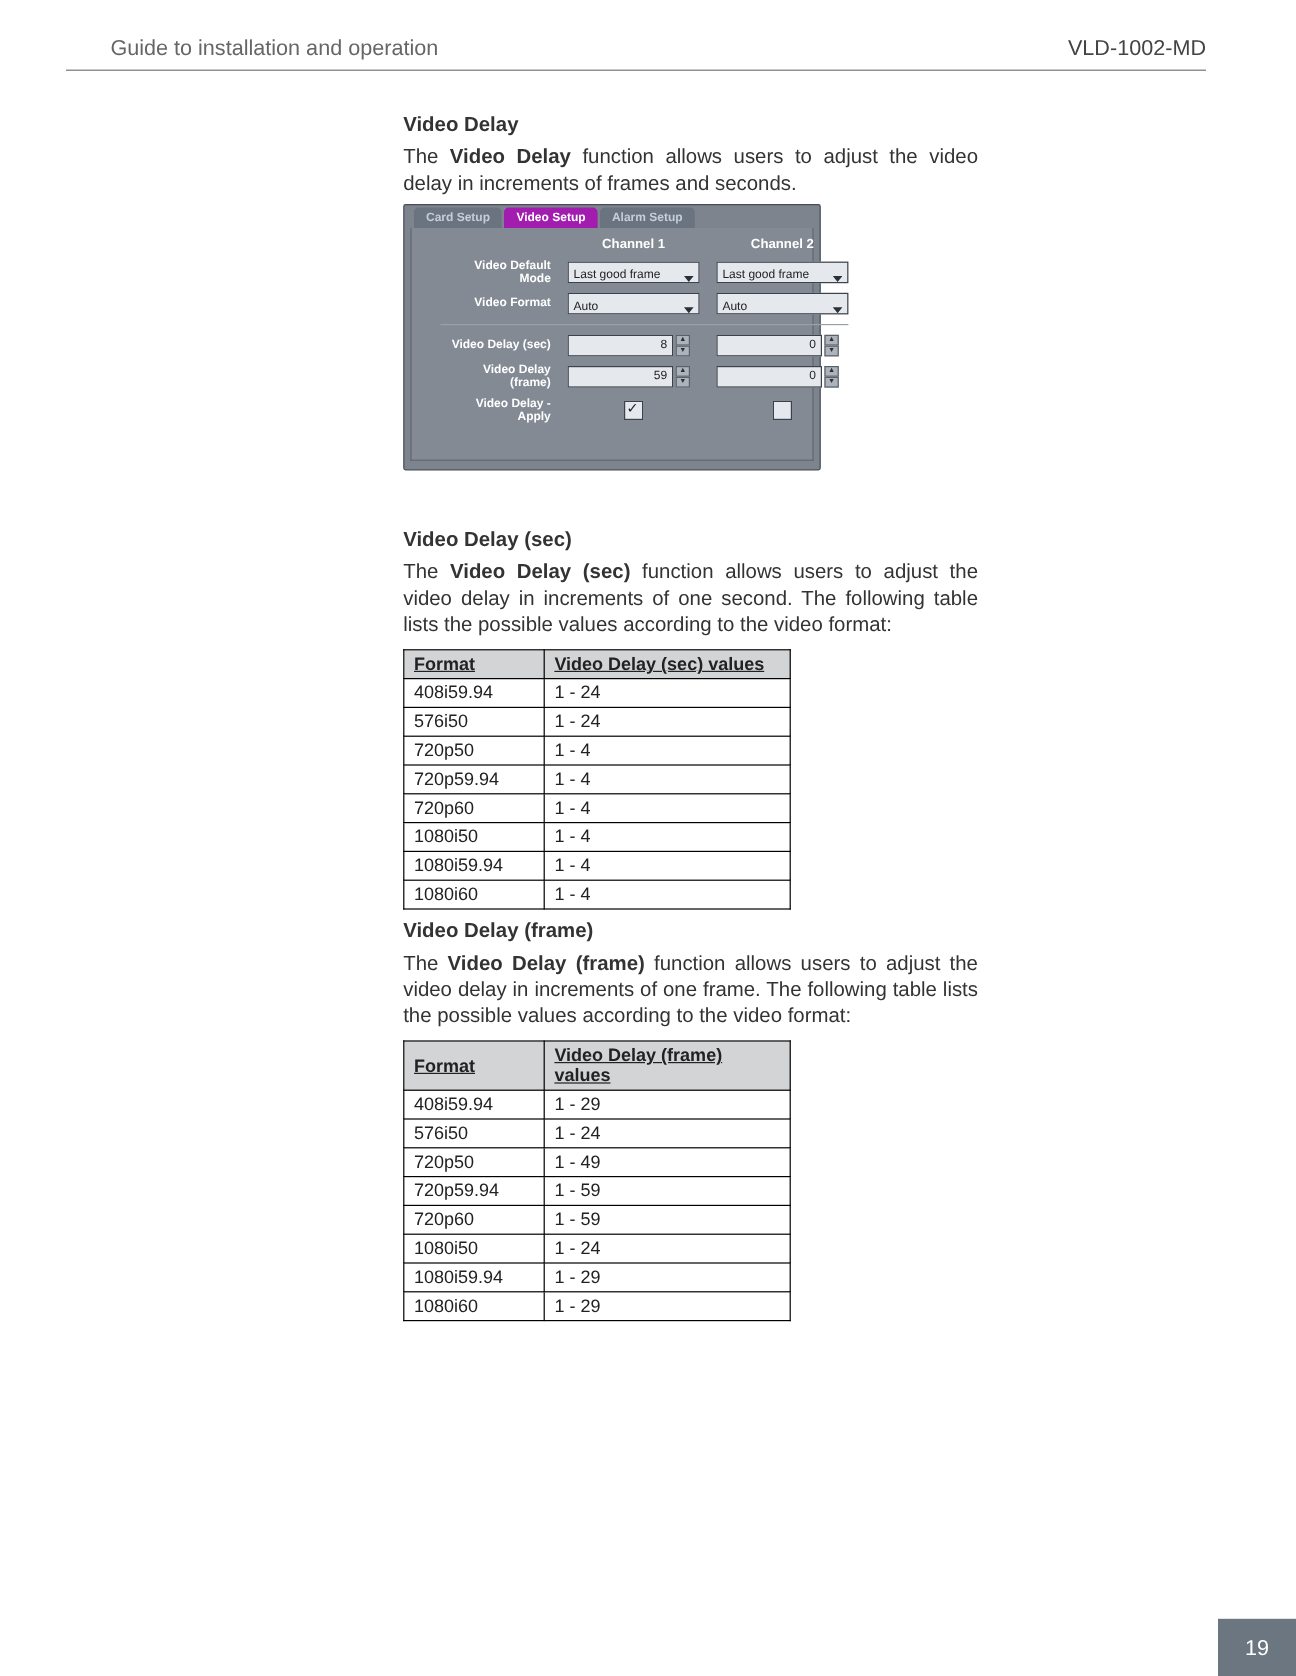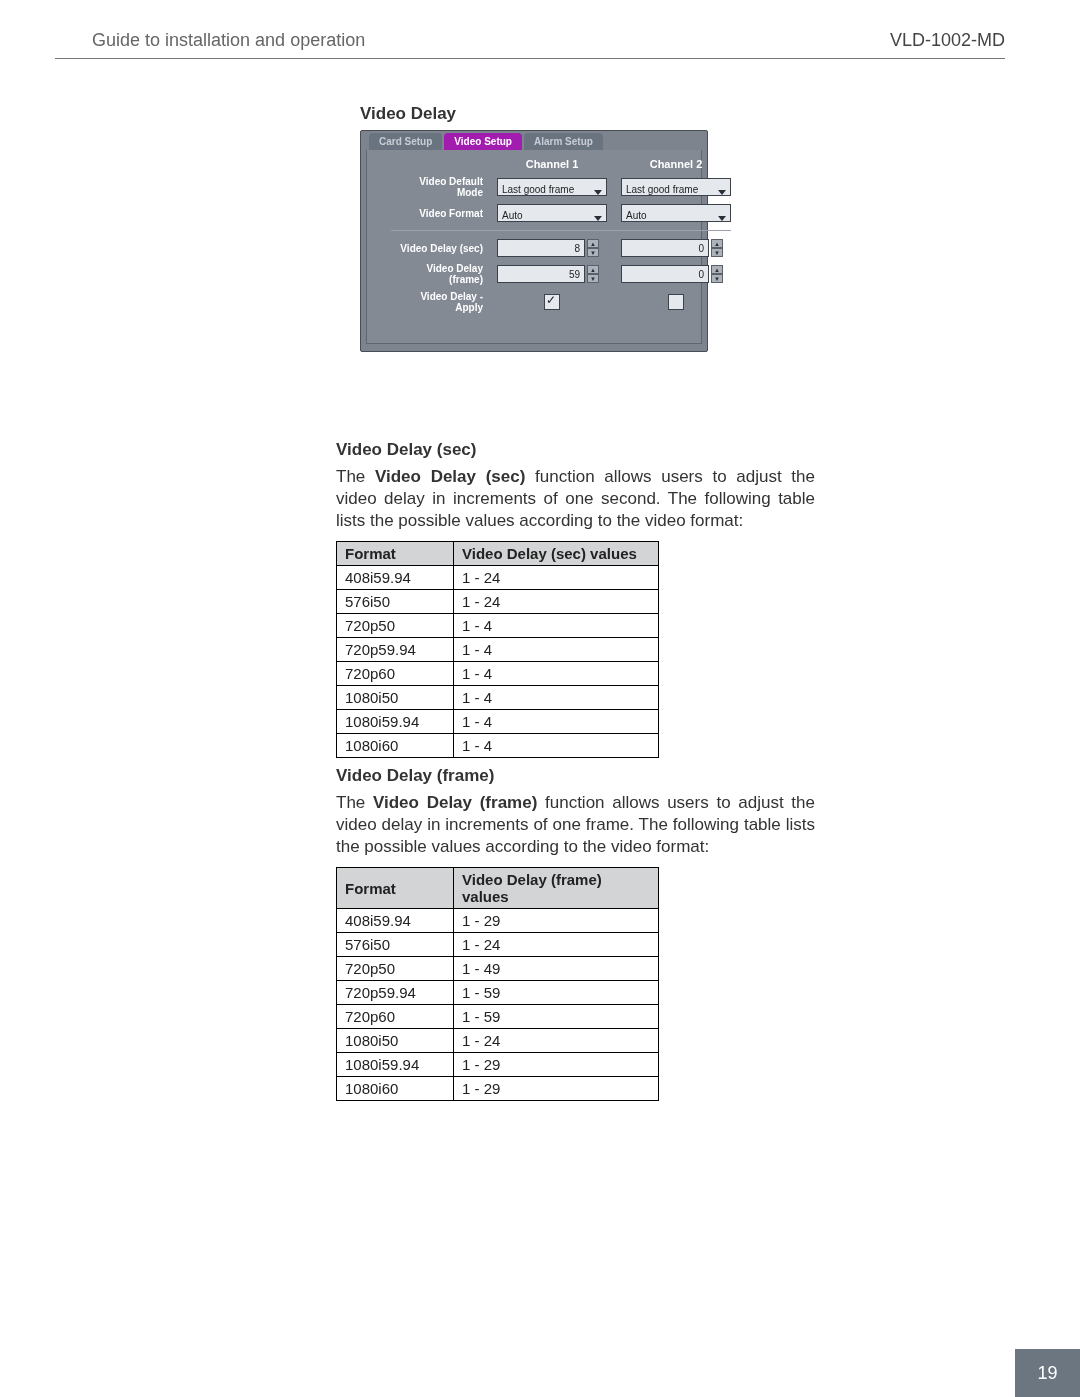--- a/index.html
+++ b/index.html
@@ -198,43 +198,47 @@
     font-size: 15px;
   }
   table.dt th, table.dt td {
     border: 1px solid #000;
     padding: 3px 8px;
     text-align: left;
   }
   table.dt th {
     background: #d3d4d6;
     font-weight: bold;
+    text-decoration: underline;
   }
   table.dt th.col1 { width: 100px; }
   table.dt th.col2 { width: 188px; }
 
   .blk { position: absolute; }
-  .b1 { left: 336px; right: 265px; top: 104px; margin-left: 24px; }
+  .b1 { left: 336px; right: 265px; top: 94px; }
   .b2 { left: 336px; right: 265px; top: 440px; }
   .b3 { left: 336px; right: 265px; top: 766px; }
 
 </style>
 </head>
 <body>
 
 <div class="page">
 
   <div class="hdr">
     <span class="hdr-title">Guide to installation and operation</span>
     <span class="hdr-model">VLD-1002-MD</span>
   </div>
   <div class="hdr-rule"></div>
 
   <div class="blk b1">
     <div class="sec-h">Video Delay</div>
+    <p class="para">
+      <span>The </span><b>Video Delay</b><span> function allows users to adjust the video delay in increments of frames and seconds.</span>
+    </p>
 
     <div class="ui-panel">
       <div class="tabs">
         <div class="tab tab-inactive">Card Setup</div>
         <div class="tab tab-active">Video Setup</div>
         <div class="tab tab-inactive">Alarm Setup</div>
       </div>
       <div class="tab-body">
         <div class="grid3">
           <div></div>

